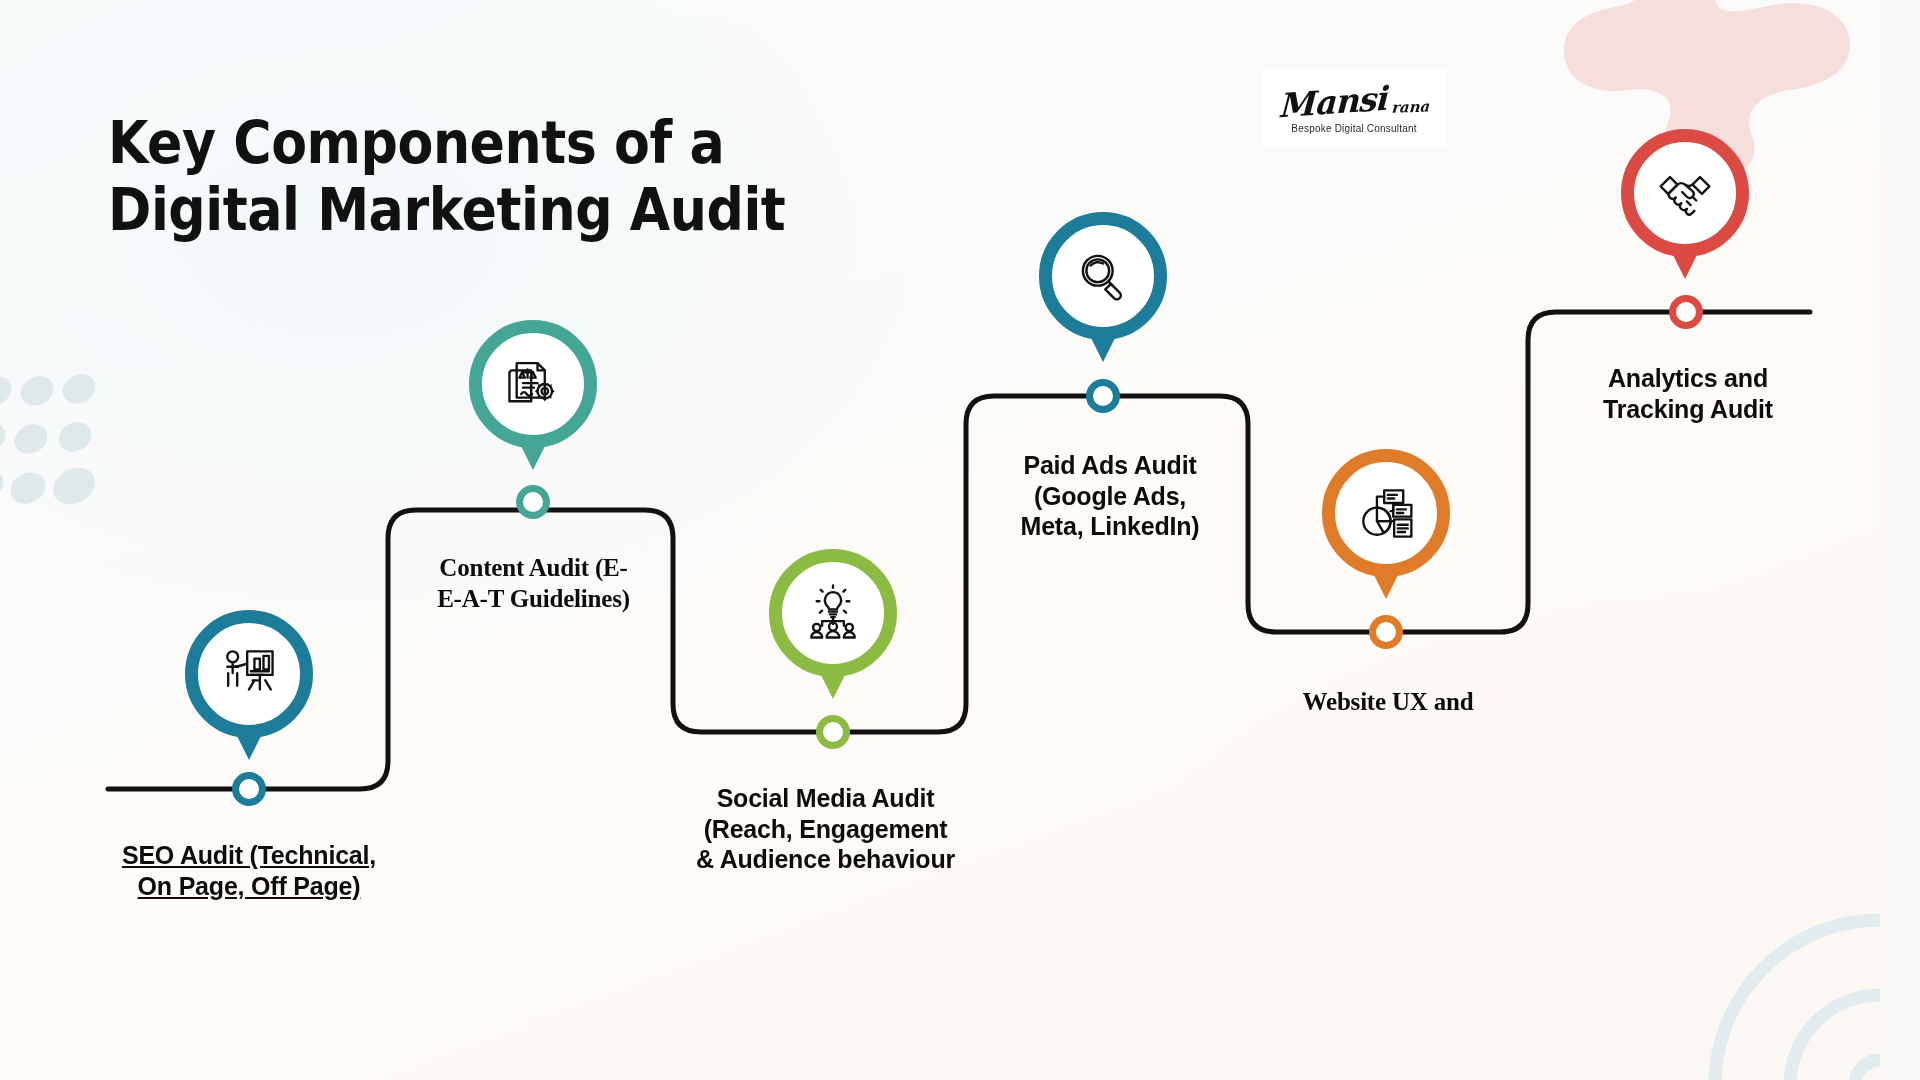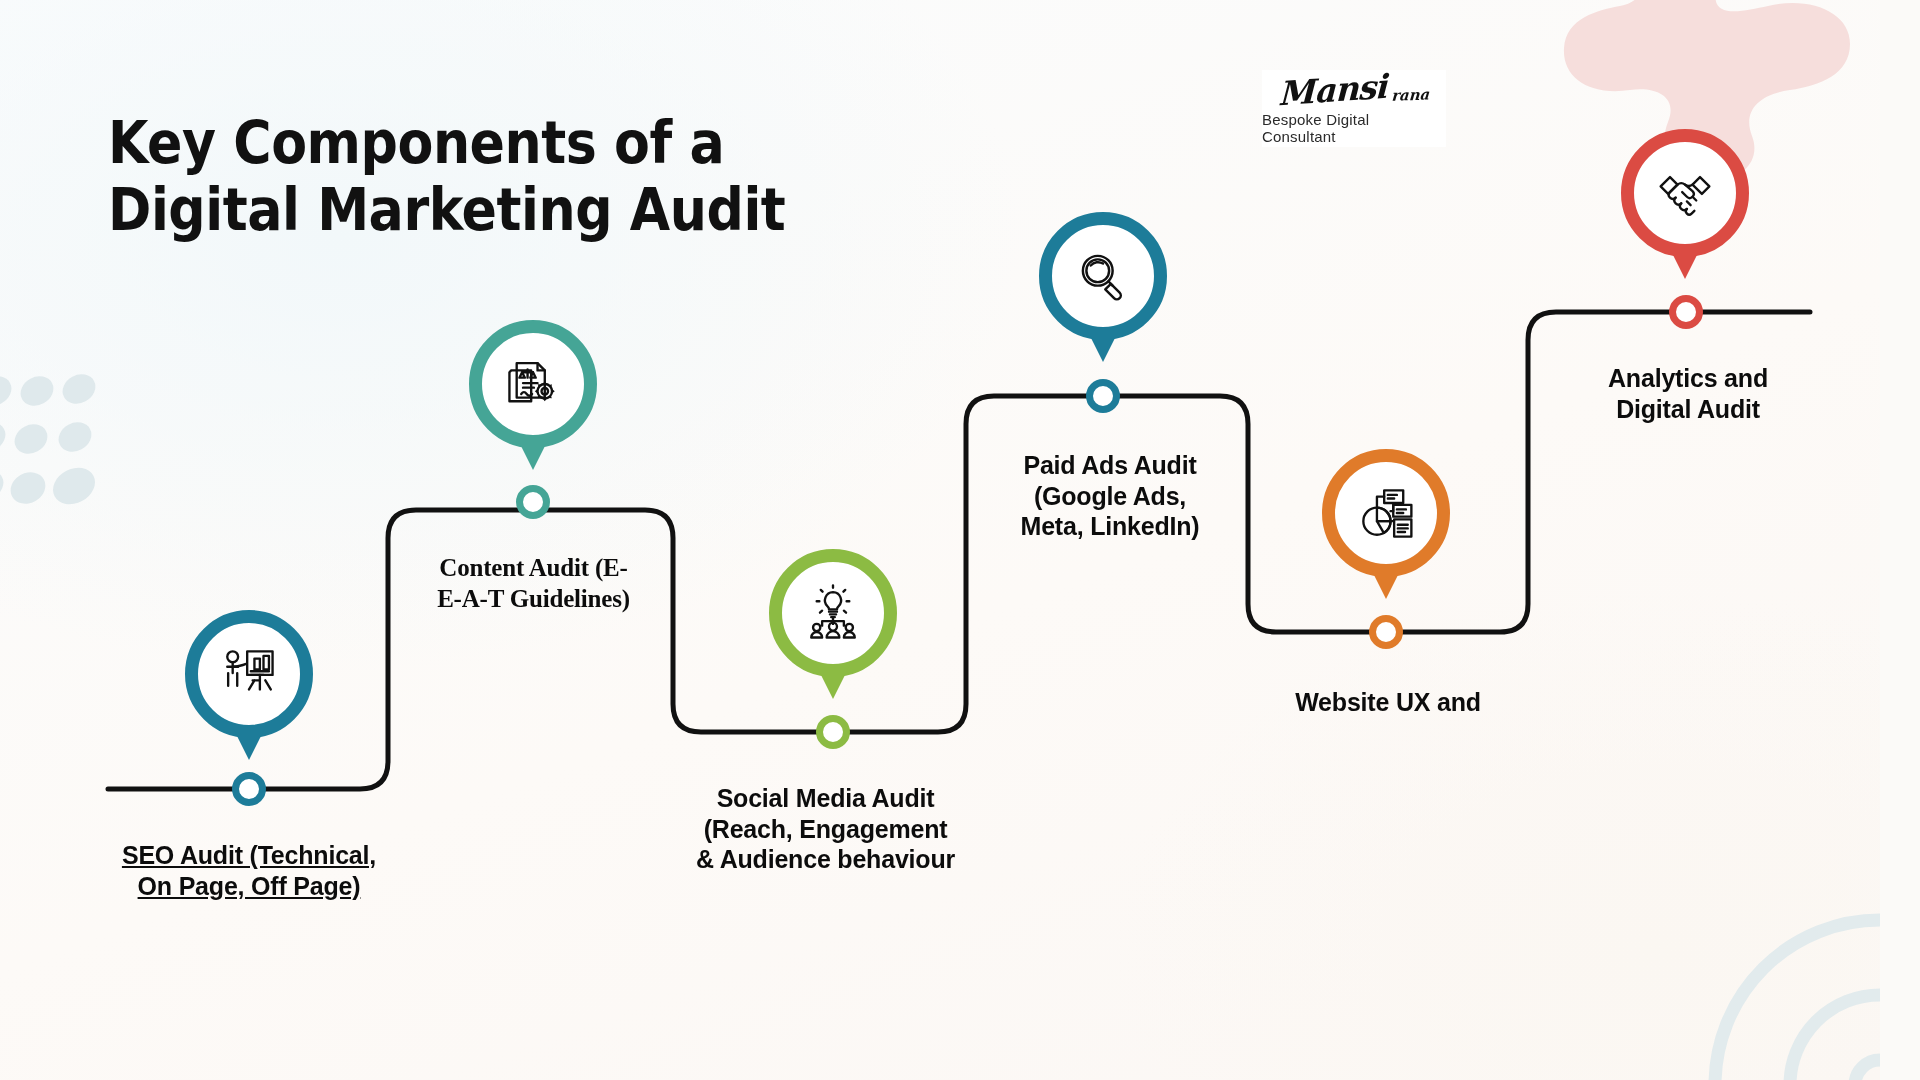--- a/index.html
+++ b/index.html
@@ -48,21 +48,21 @@
   }
   #logo .script{
     font-family:"DejaVu Serif","Liberation Serif",serif;
     font-style:italic;font-weight:700;font-size:33px;color:#111;
     line-height:1;letter-spacing:-1px;
     transform:rotate(-4deg) skewX(-8deg);
   }
   #logo .script small{font-size:15px;letter-spacing:0px;display:inline-block;
     transform:translate(4px,4px) rotate(2deg);}
   #logo .tagline{
-    font-size:15px;color:#2a2a2a;letter-spacing:0.2px;margin-top:6px;
+    font-size:10px;color:#2a2a2a;letter-spacing:0.2px;margin-top:6px;
     font-family:"Liberation Sans",sans-serif;
   }
 
   
   #flow-path{position:absolute;left:0;top:0;width:1920px;height:1080px;}
 
   
   .pin{position:absolute;width:128px;height:128px;}
   .pin .ring{
     position:absolute;left:0;top:0;width:128px;height:128px;
@@ -265,21 +265,21 @@
         <rect x="40" y="23" width="20" height="13"></rect>
         <path d="M44 28 h10 M44 32 h7"></path>
         <rect x="41" y="39" width="19" height="19"></rect>
         <path d="M45 45 h11 M45 49 h11 M45 53 h8"></path>
         <path d="M30 14 h-8 v12 M37 41 h3 M37 30 h3 v-7"></path>
       </svg>
     </div>
     <div class="tip" style="border-top-color:#e07b2a;"></div>
   </div>
   <div class="node" style="left:1369px;top:615px;border-color:#e07b2a;"></div>
-  <div class="step-label" style="left:1248px;top:687px;width:280px;">
+  <div class="step-label" style="left:1248px;top:687px;width:280px;font-family:Liberation Serif, serif;">
     <div>Website UX and</div>
   </div>
 
   <div class="pin" style="left:1621px;top:129px;">
     <div class="ring" style="border-color:#db4b43;">
       <svg width="60" height="60" viewBox="0 0 64 64" fill="none" stroke="#111" stroke-width="2.5" stroke-linecap="round" stroke-linejoin="round">
         <path d="M6 25 l10 -10 l8 8 l-10 10 Z"></path>
         <path d="M58 25 l-10 -10 l-8 8 l10 10 Z"></path>
         <path d="M24 23 q4 -3 8 0 q4 3 8 0"></path>
         <path d="M32 23 l8 7 q3 3 0 6 q-3 3 -6 0 l-5 -5"></path>
@@ -288,16 +288,16 @@
         <path d="M28 43 q-3 3 0 6 q3 3 6 0"></path>
         <path d="M34 49 q-2.5 2.5 0 5 q2.5 2.5 5 0 l3 -3"></path>
         <path d="M34 41 l4 4 M40 36 l4 4"></path>
       </svg>
     </div>
     <div class="tip" style="border-top-color:#db4b43;"></div>
   </div>
   <div class="node" style="left:1669px;top:295px;border-color:#db4b43;"></div>
   <div class="step-label" style="left:1553px;top:363px;width:270px;">
     <div>Analytics and</div>
-    <div>Digital Audit</div>
+    <div>Tracking Audit</div>
   </div>
 
 </div>
 
 </body></html>

